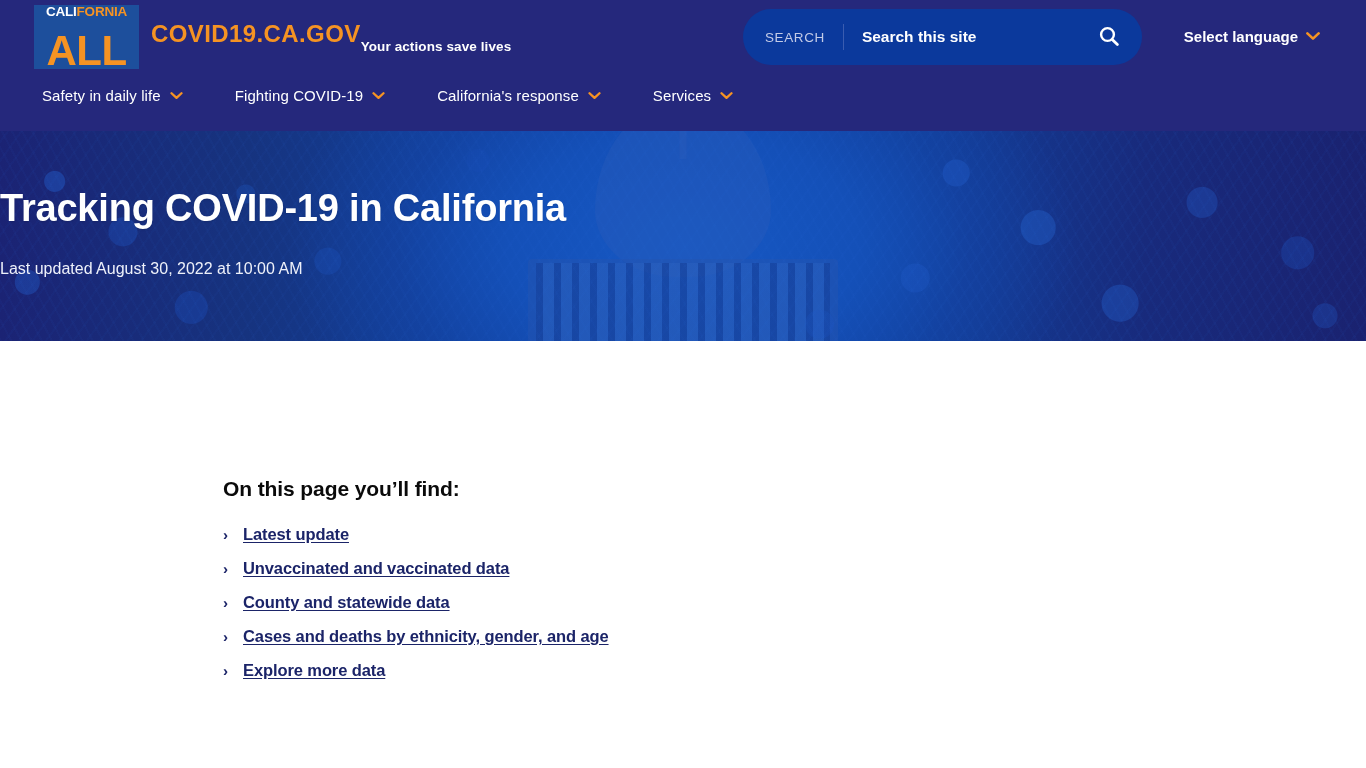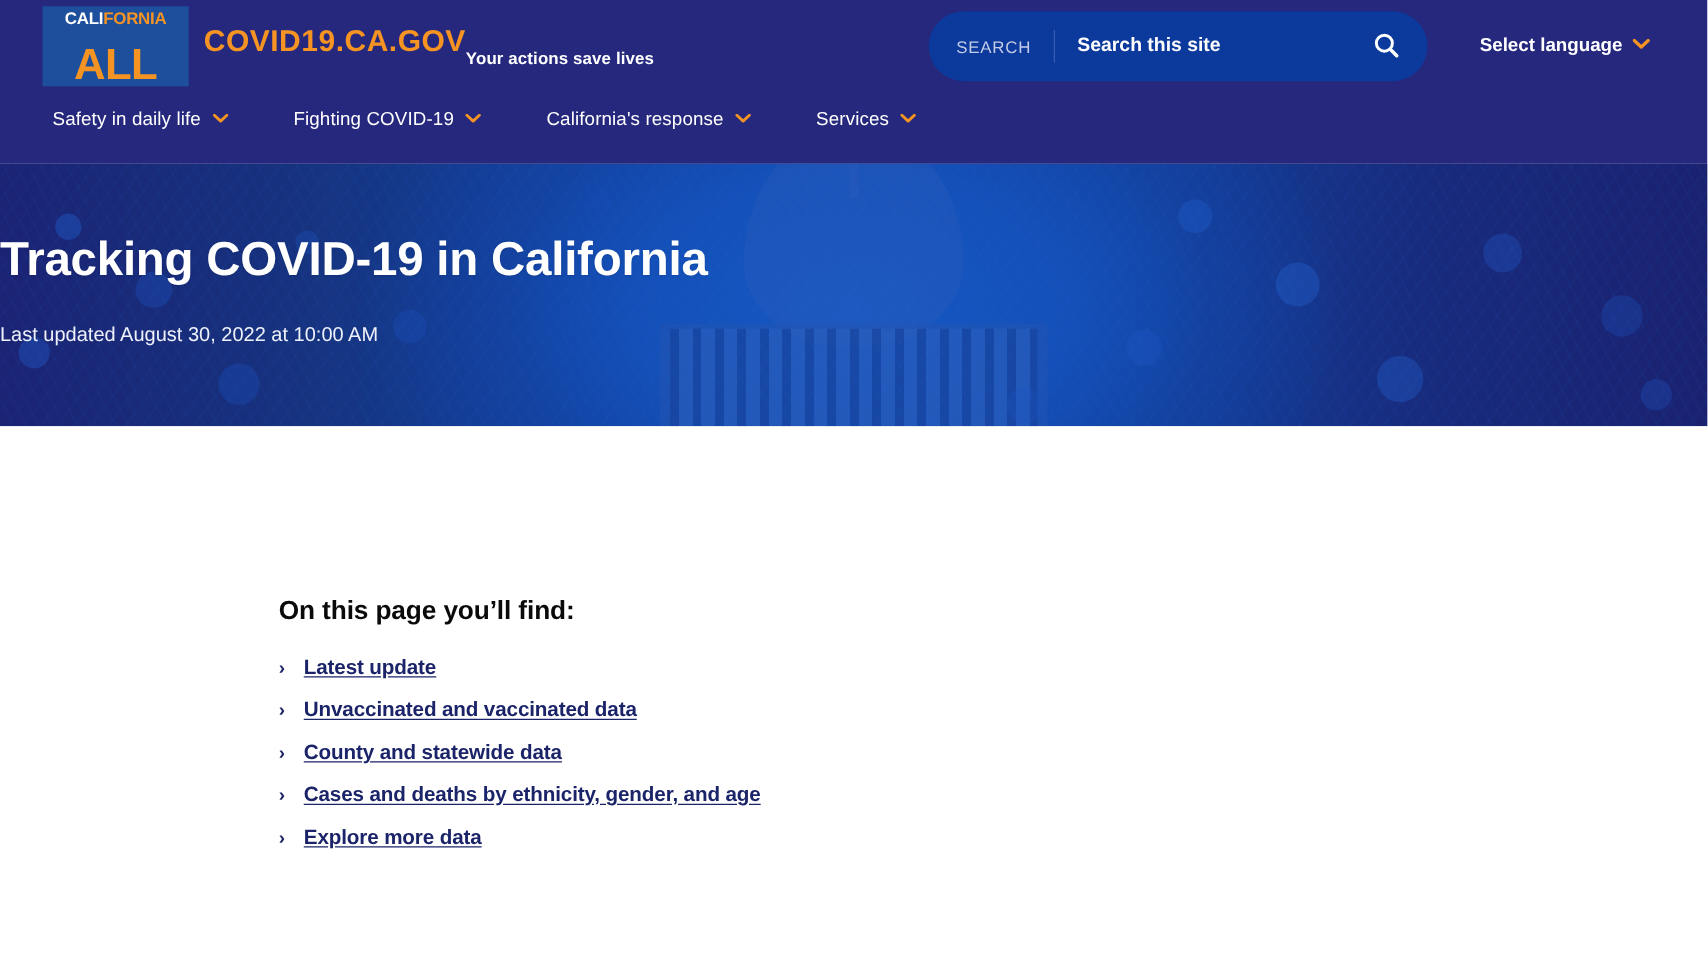--- a/index.html
+++ b/index.html
@@ -27,21 +27,21 @@
   }
 
   
   .brand {
     position: absolute;
     left: 34px; top: 5px;
     display: flex;
     align-items: center;
   }
   .ca-logo {
-    width: 117px; height: 64px;
+    width: 105px; height: 64px;
     background: #1d4f9c;
     position: relative;
     display: flex;
     flex-direction: column;
     align-items: center;
     justify-content: center;
     padding-top: 2px;
     overflow: hidden;
   }
   .ca-logo .ca-word {
@@ -49,21 +49,21 @@
     font-weight: bold;
     letter-spacing: -0.2px;
     line-height: 1;
     white-space: nowrap;
     font-family: "Liberation Sans", sans-serif;
   }
   .ca-logo .ca-word .w-white { color: #ffffff; }
   .ca-logo .ca-word .w-orange { color: #f59323; }
   .ca-logo .ca-all {
     color: #f59323;
-    font-size: 35px;
+    font-size: 42px;
     font-weight: bold;
     line-height: 0.92;
     letter-spacing: -0.5px;
     margin-top: 14px;
   }
 
   .brand-text {
     margin-left: 12px;
     display: flex;
     flex-direction: row;

